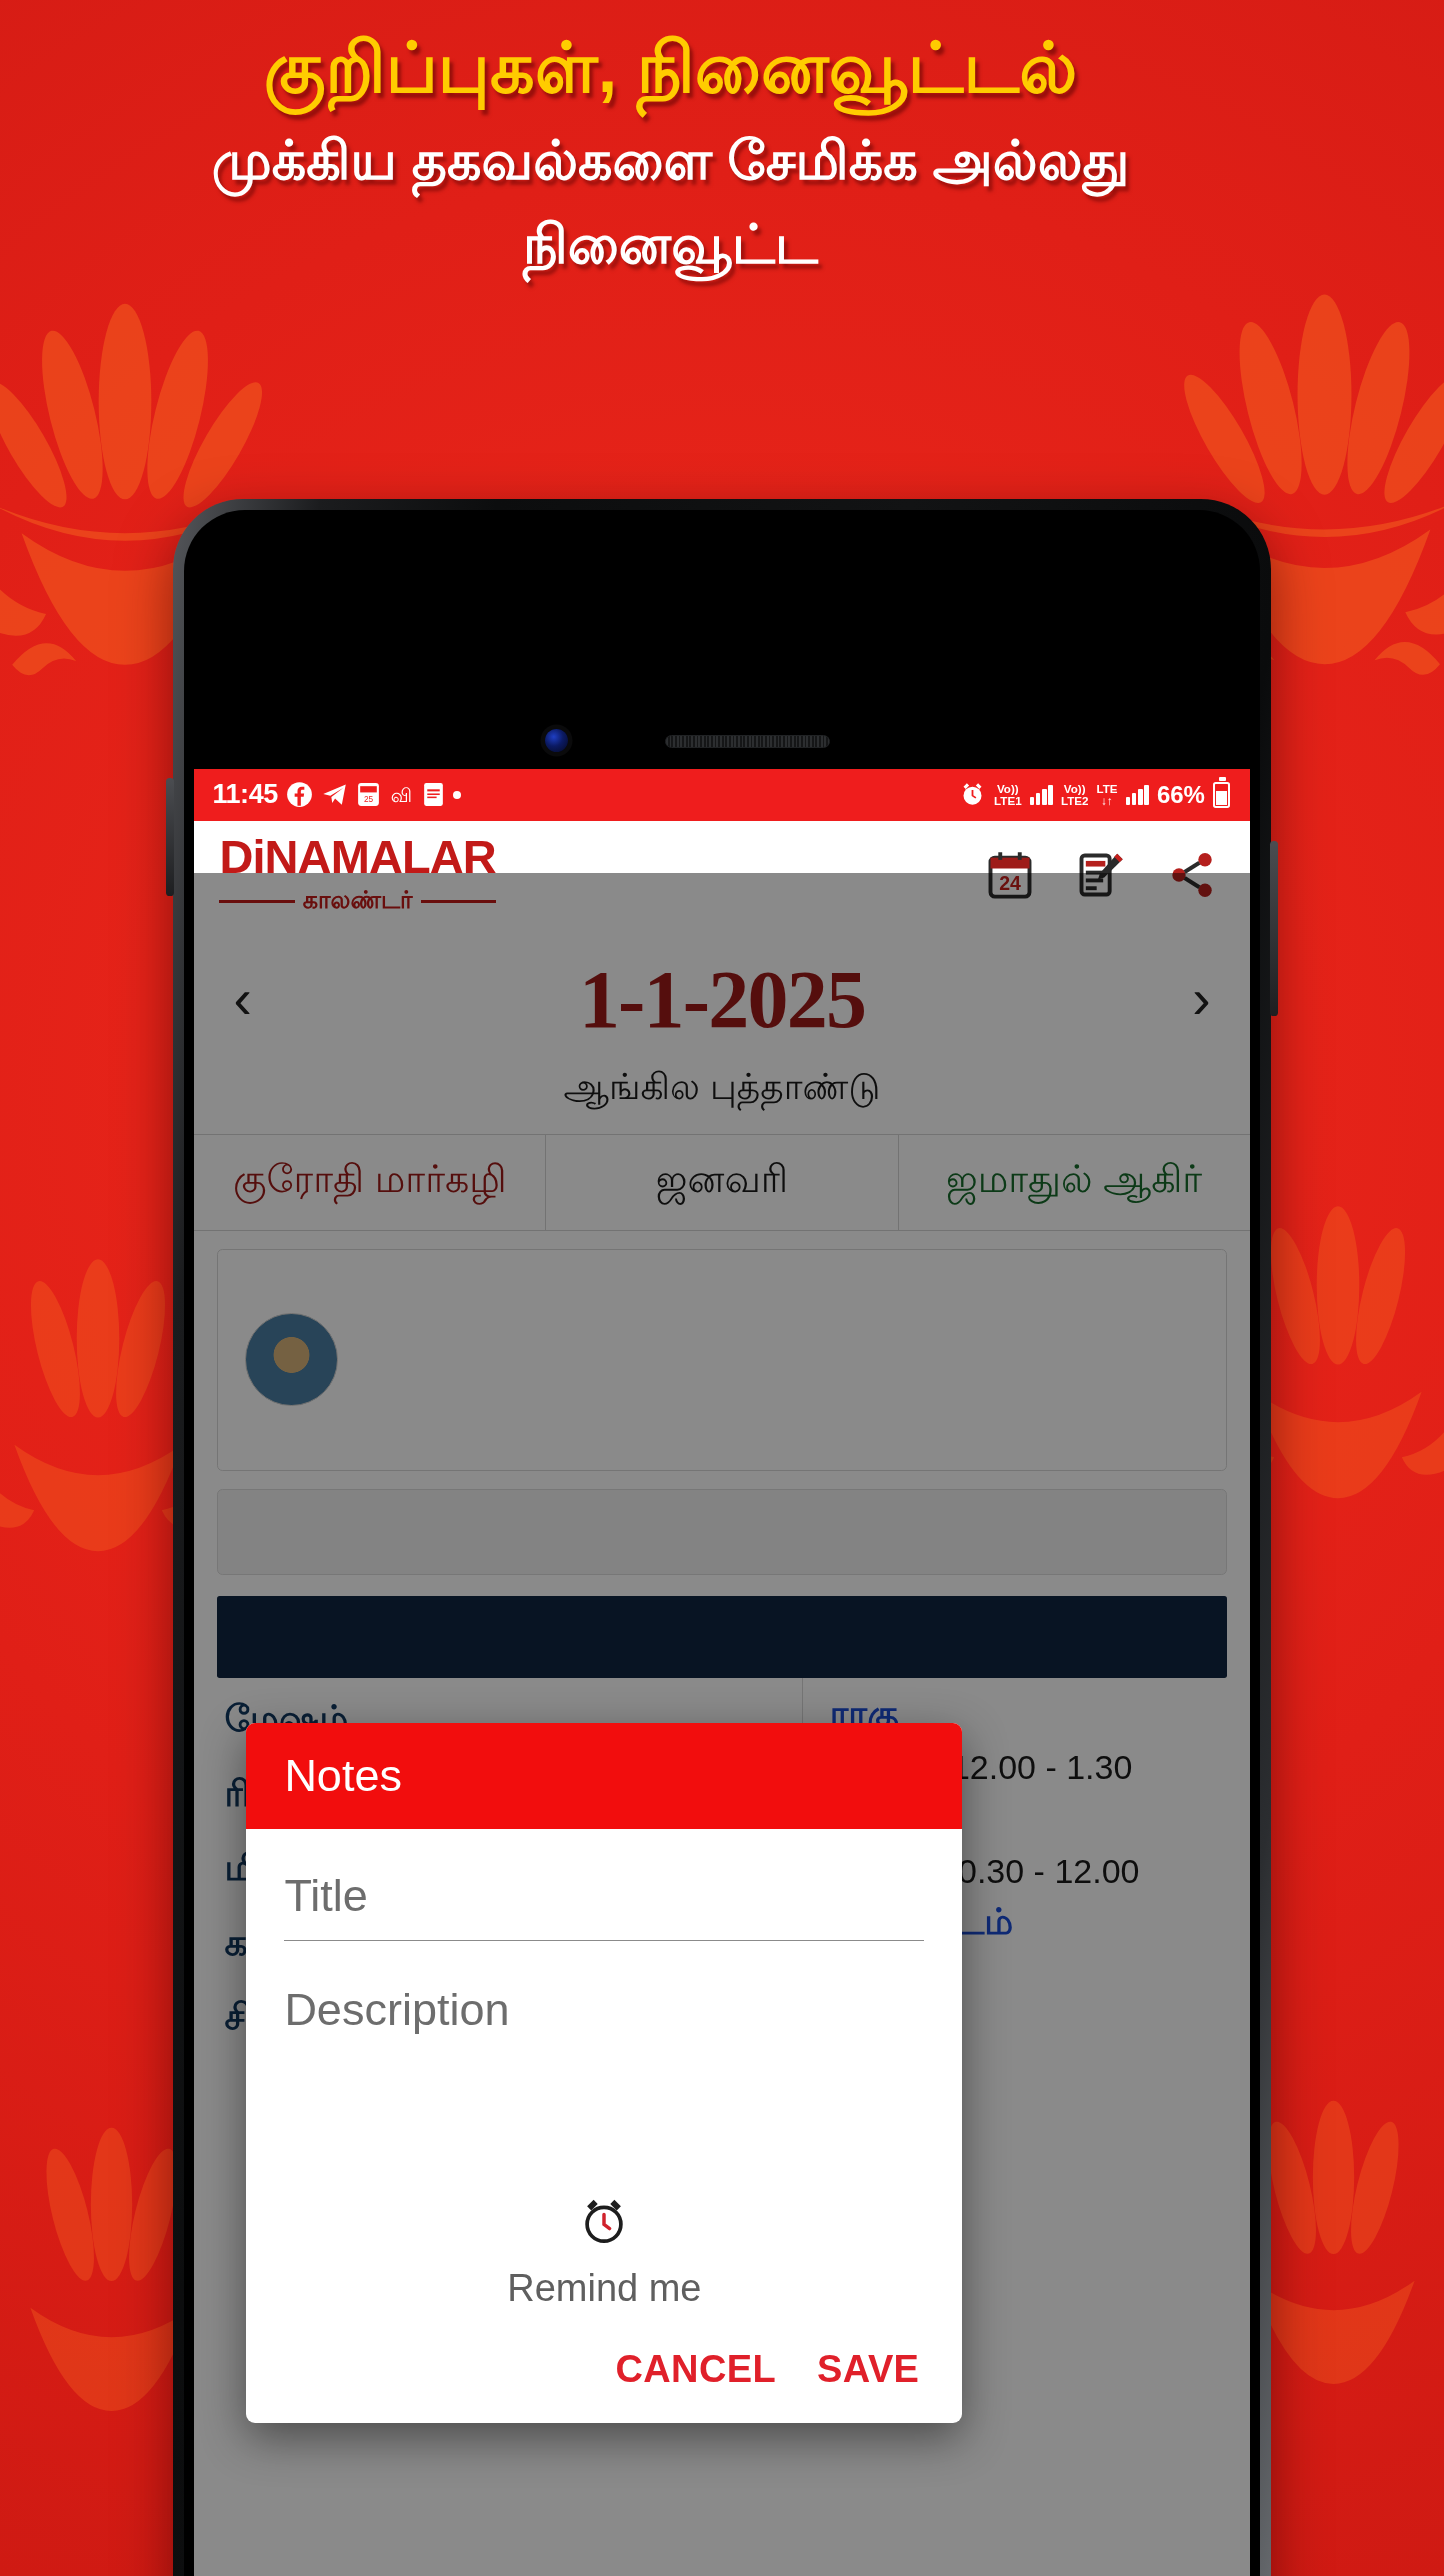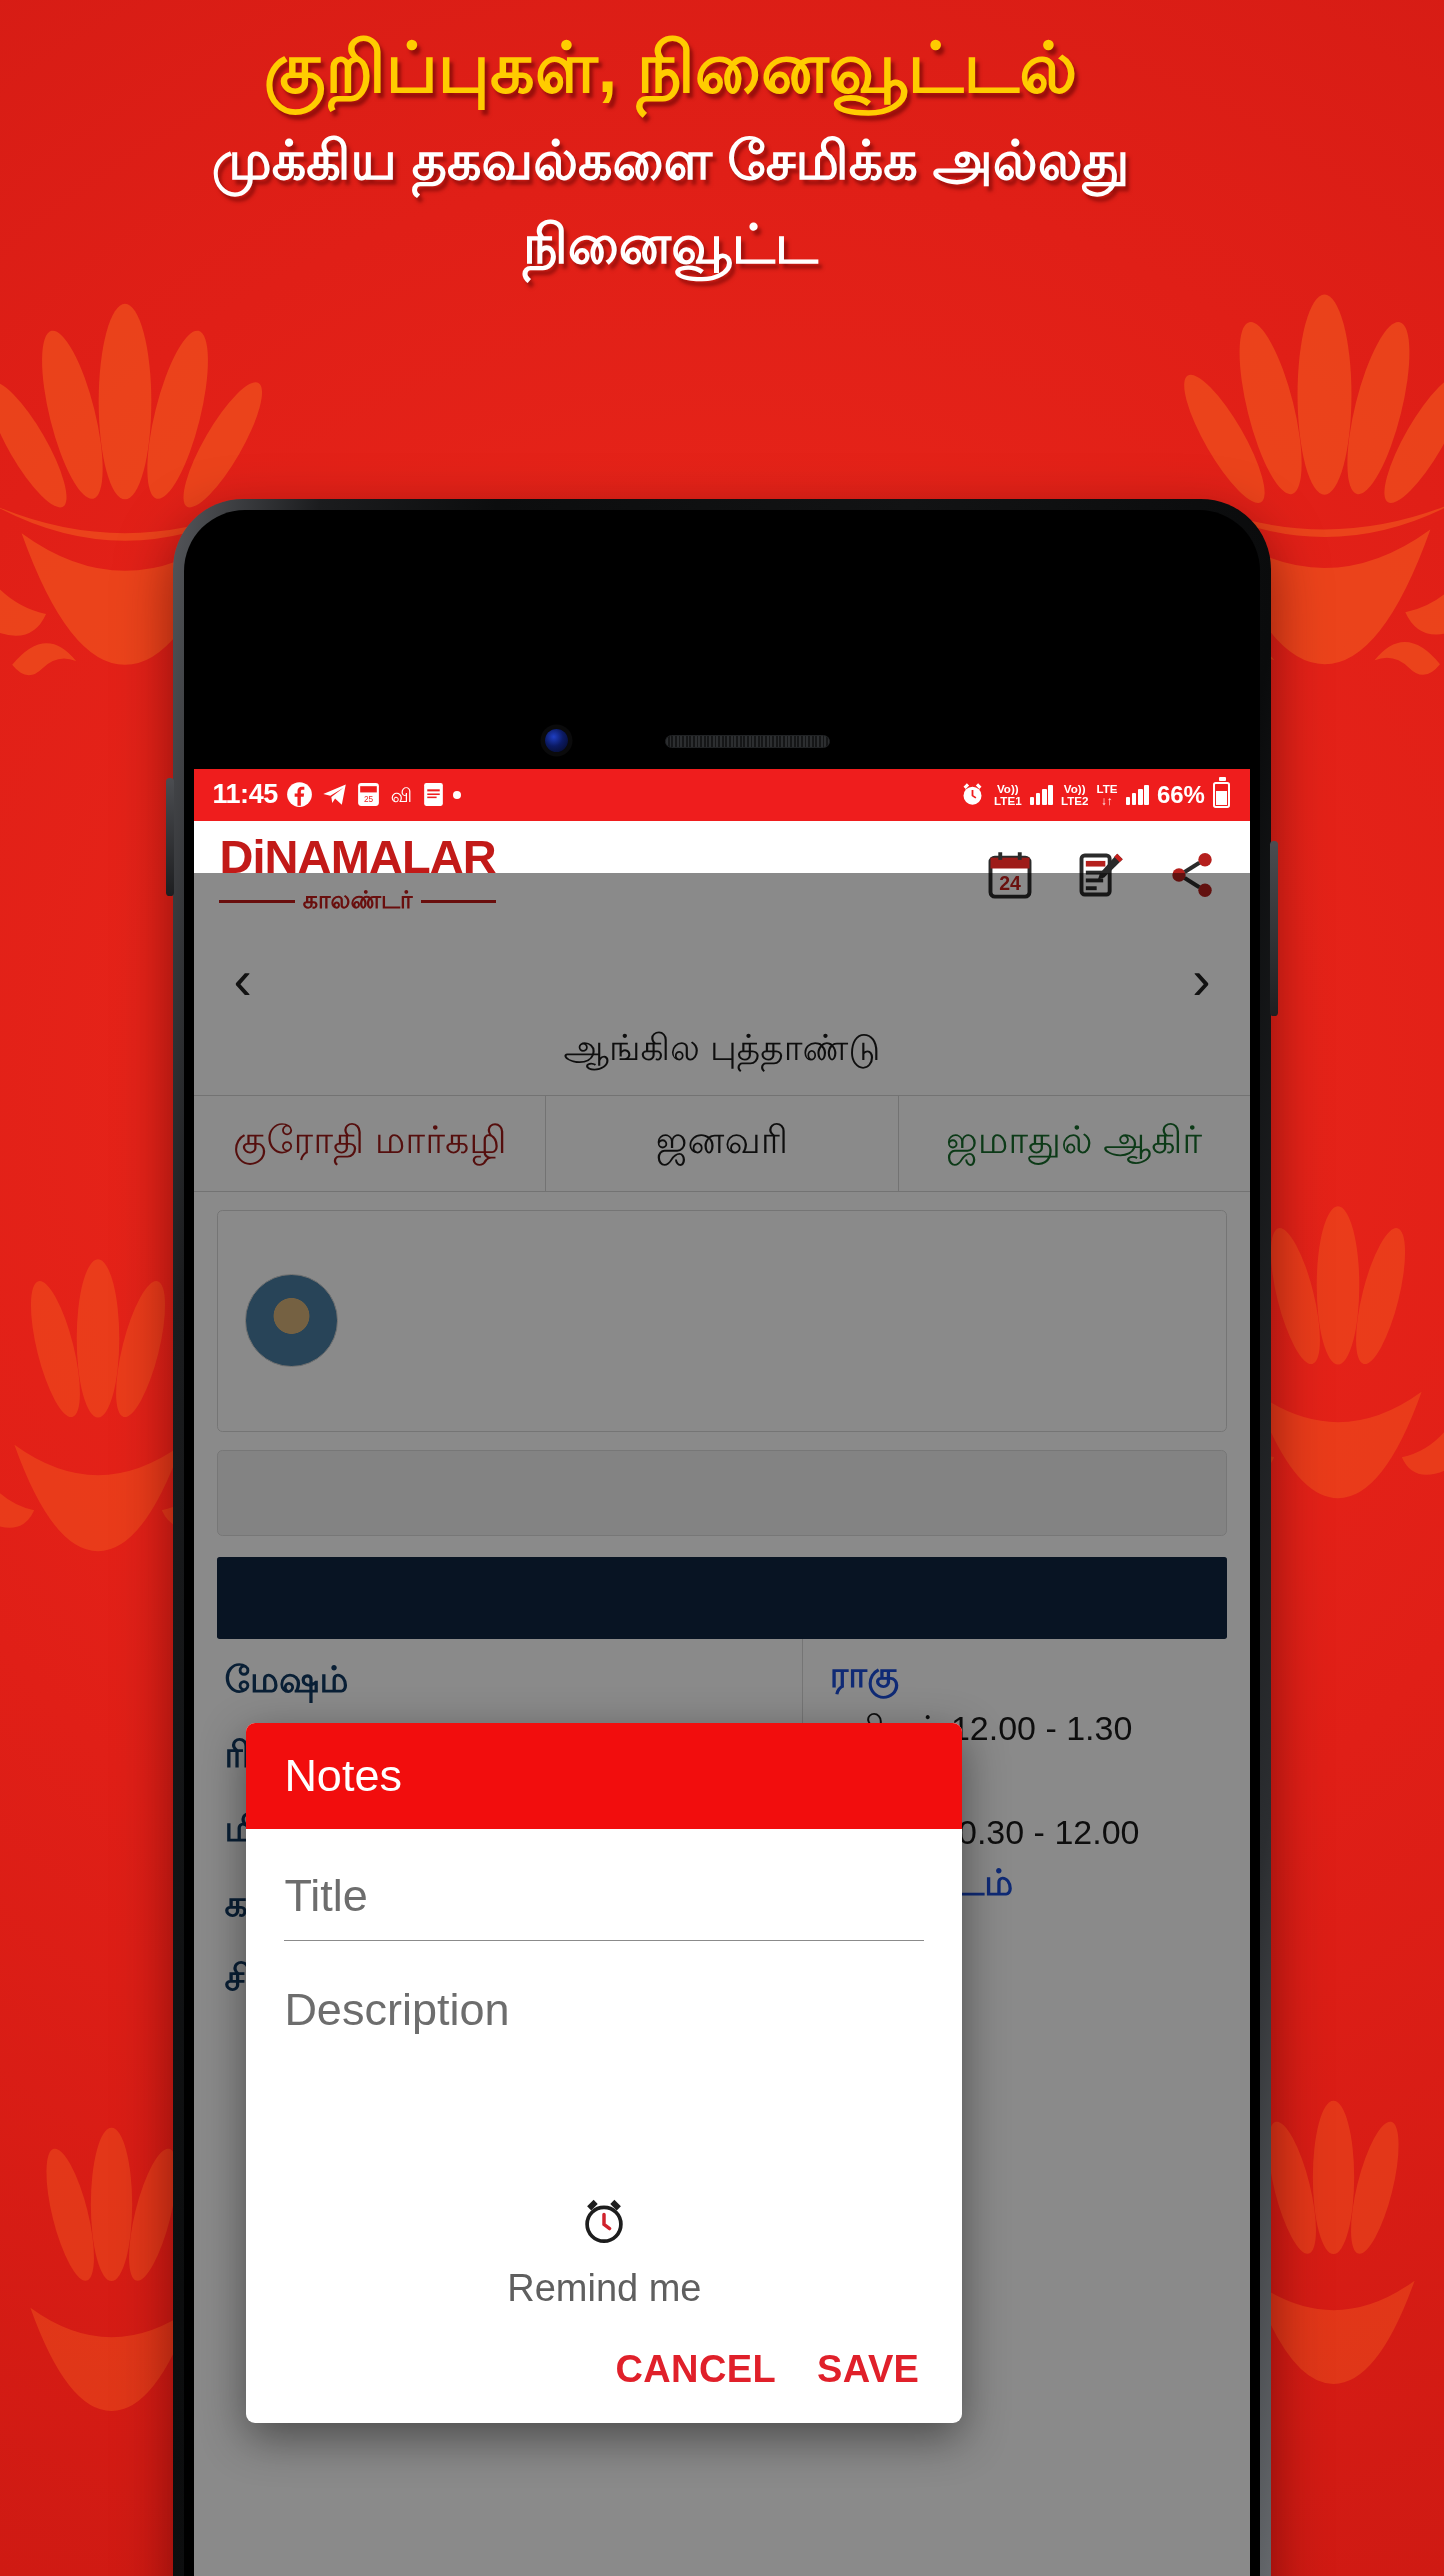--- a/index.html
+++ b/index.html
@@ -449,20 +449,21 @@
                     <circle cx="18" cy="19" r="3.1" fill="#b5201d"></circle>
                     <line x1="8.6" y1="10.6" x2="15.4" y2="6.4" stroke="#2b2b2b" stroke-width="1.9"></line>
                     <line x1="8.6" y1="13.4" x2="15.4" y2="17.6" stroke="#2b2b2b" stroke-width="1.9"></line>
                   </svg>
               </div>
             </div>
           </div>
 
           <div id="daterow">
             <span class="chev">‹</span>
+            <span class="bigdate">1-1-2025</span>
             <span class="chev">›</span>
           </div>
 
           <div id="festival">ஆங்கில புத்தாண்டு</div>
 
           <div id="trio">
             <div class="cell c-red">குரோதி மார்கழி</div>
             <div class="cell c-blk">ஜனவரி</div>
             <div class="cell c-grn">ஜமாதுல் ஆகிர்</div>
           </div>

